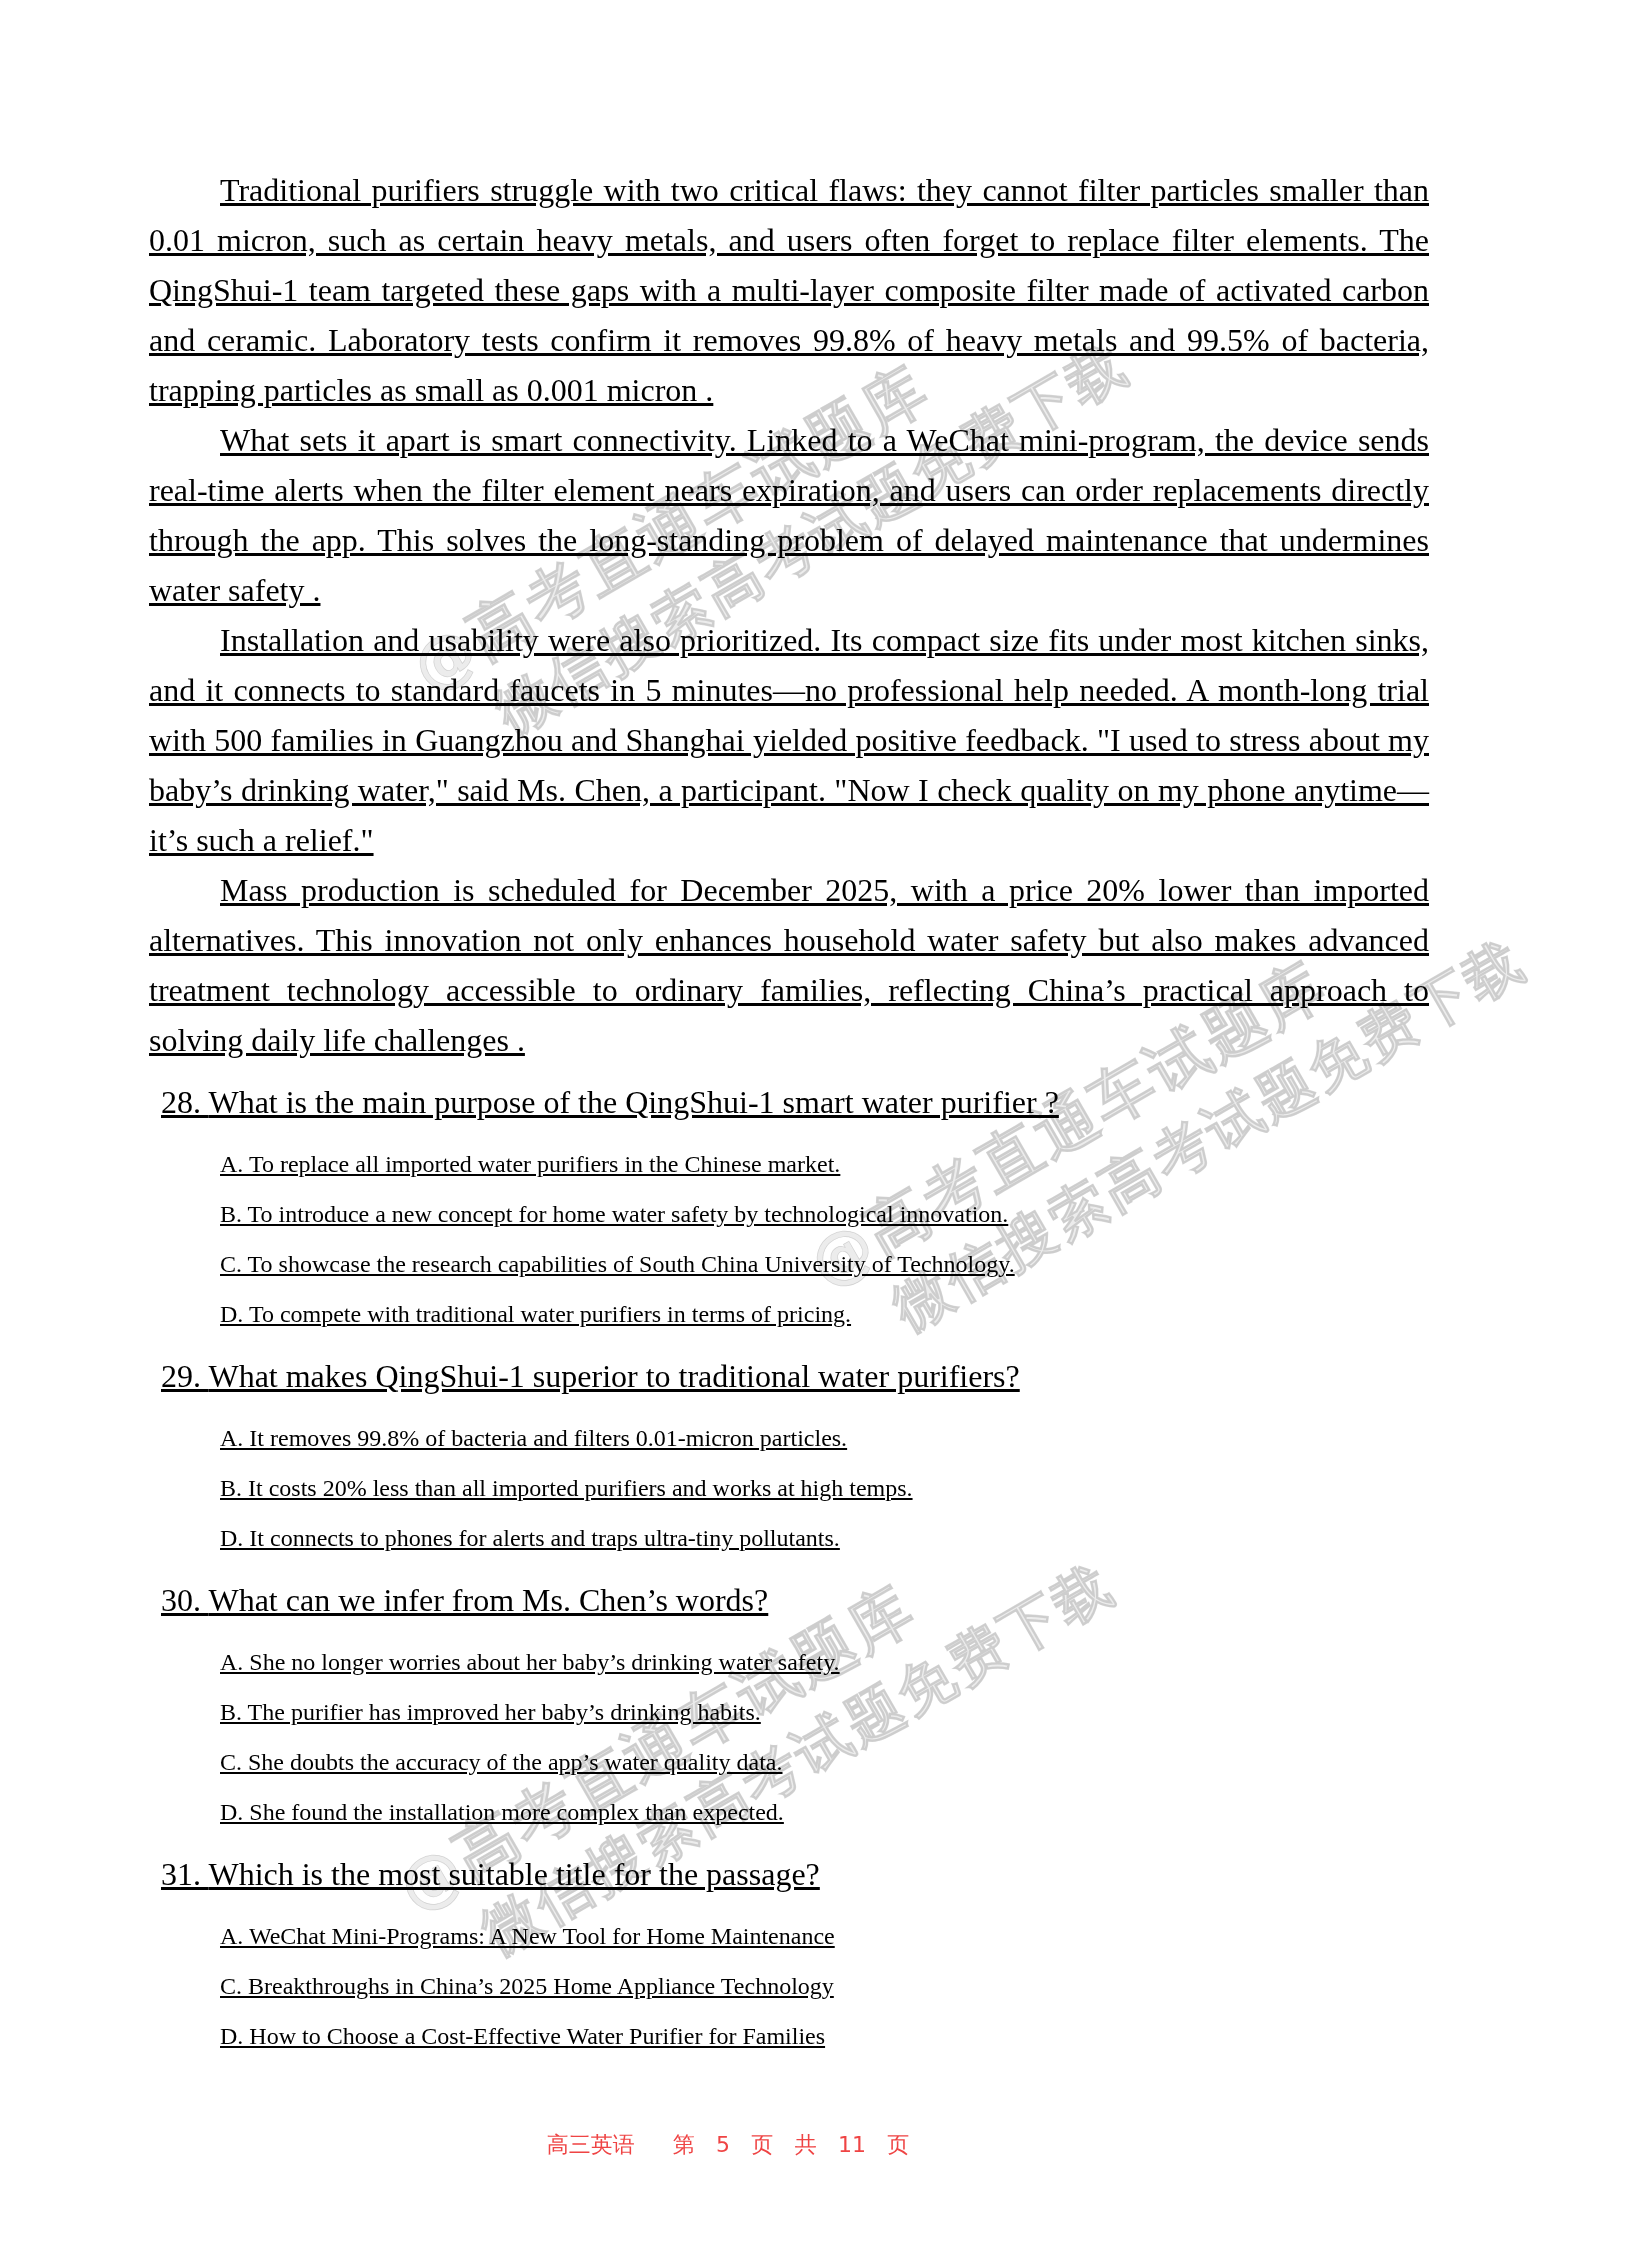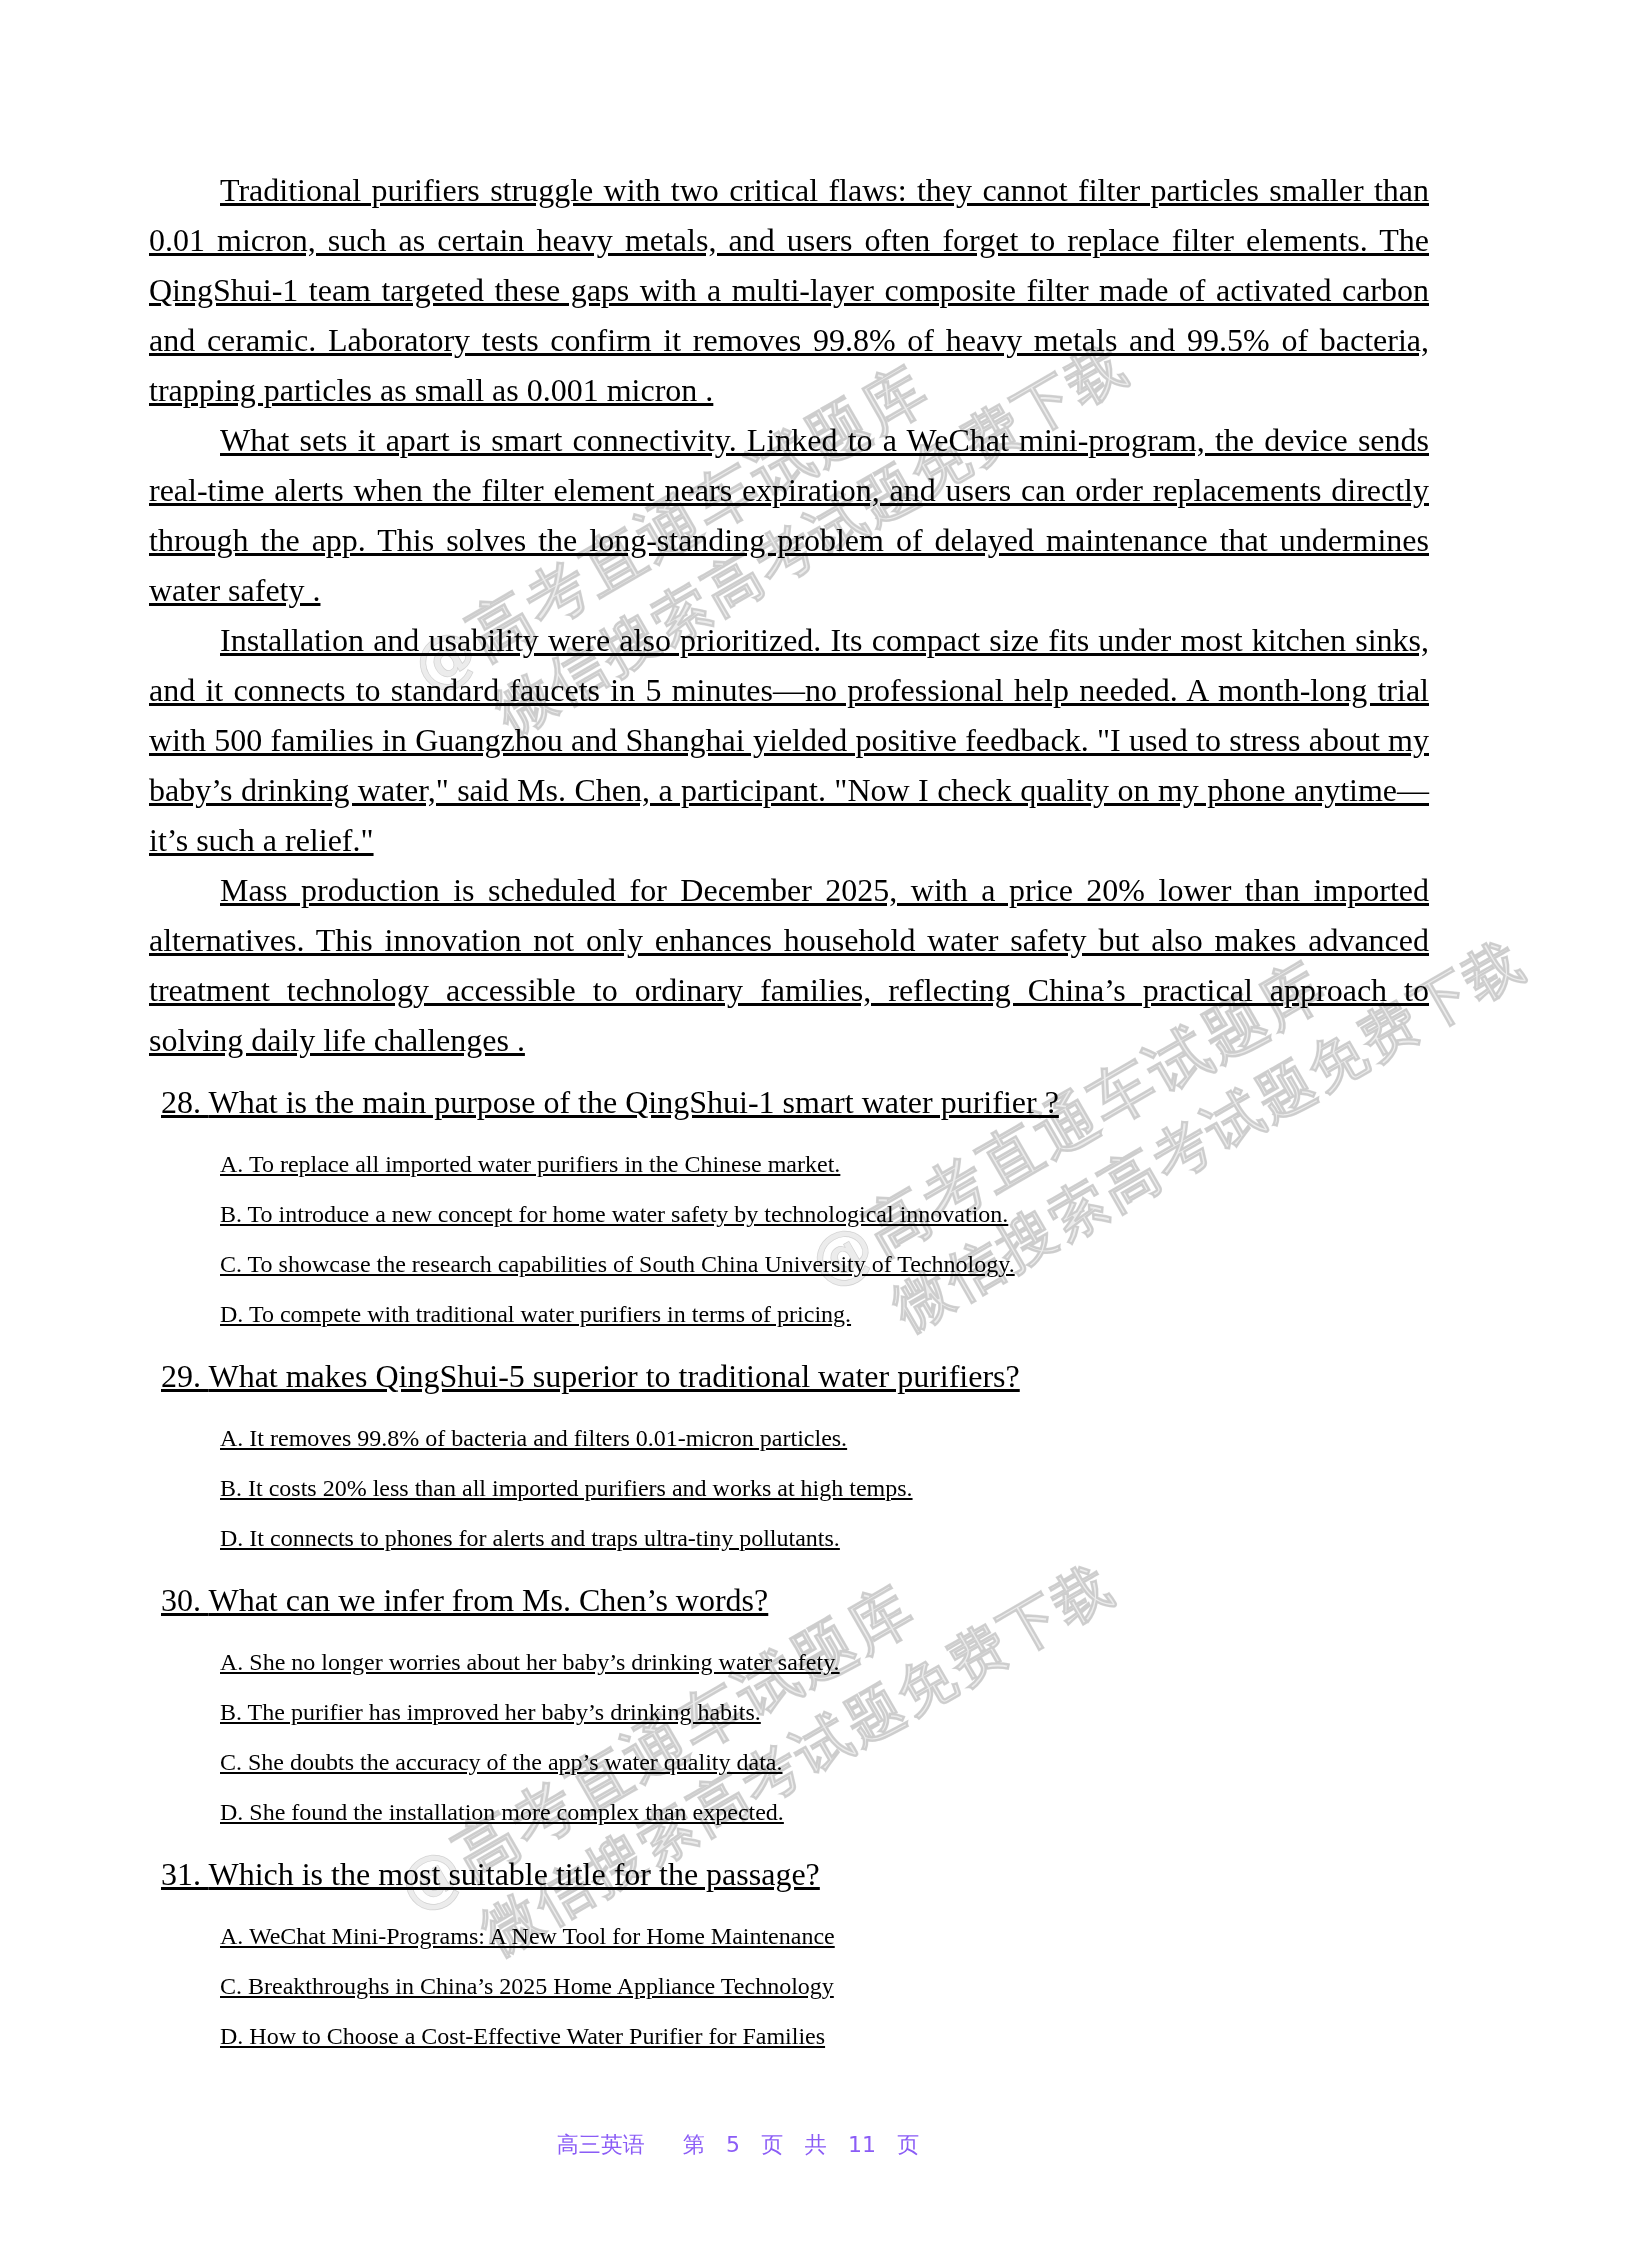--- a/index.html
+++ b/index.html
@@ -37,27 +37,27 @@
     }
     .option {
       font-size: 24px;
       line-height: 50px;
       margin: 0 0 0 71px;
       white-space: nowrap;
     }
     .footer {
       position: absolute;
       top: 2131px;
-      left: 12px;
+      left: 2px;
       width: 1452px;
       text-align: center;
       font-family: "DejaVu Sans", sans-serif;
       font-size: 22px;
       line-height: 28px;
-      color: #8b5cf6;
+      color: #ef4444;
       word-spacing: 5.7px;
     }
     .footer span { margin: 0 4.3px; }
     .watermark {
       position: absolute;
       font-family: "DejaVu Sans", sans-serif;
       color: rgba(160,160,160,0.20);
       font-size: 62px;
       font-weight: bold;
       transform: rotate(-30deg);
@@ -104,21 +104,21 @@
     </p>
     <p class="option">A. To replace all imported water purifiers in the Chinese market.</p>
     <p class="option">B. To introduce a new concept for home water safety by technological innovation.</p>
     <p class="option">C. To showcase the research capabilities of South China University of Technology.</p>
     <p class="option">D. To compete with traditional water purifiers in terms of pricing.</p>
   </section>
 
   <section>
     <p class="question">
       <span>29.</span>
-      <span>What makes QingShui-5 superior to traditional water purifiers?</span>
+      <span>What makes QingShui-1 superior to traditional water purifiers?</span>
     </p>
     <p class="option">A. It removes 99.8% of bacteria and filters 0.01-micron particles.</p>
     <p class="option">B. It costs 20% less than all imported purifiers and works at high temps.</p>
     <p class="option">D. It connects to phones for alerts and traps ultra-tiny pollutants.</p>
   </section>
 
   <section>
     <p class="question">
       <span>30.</span>
       <span>What can we infer from Ms. Chen’s words?</span>

